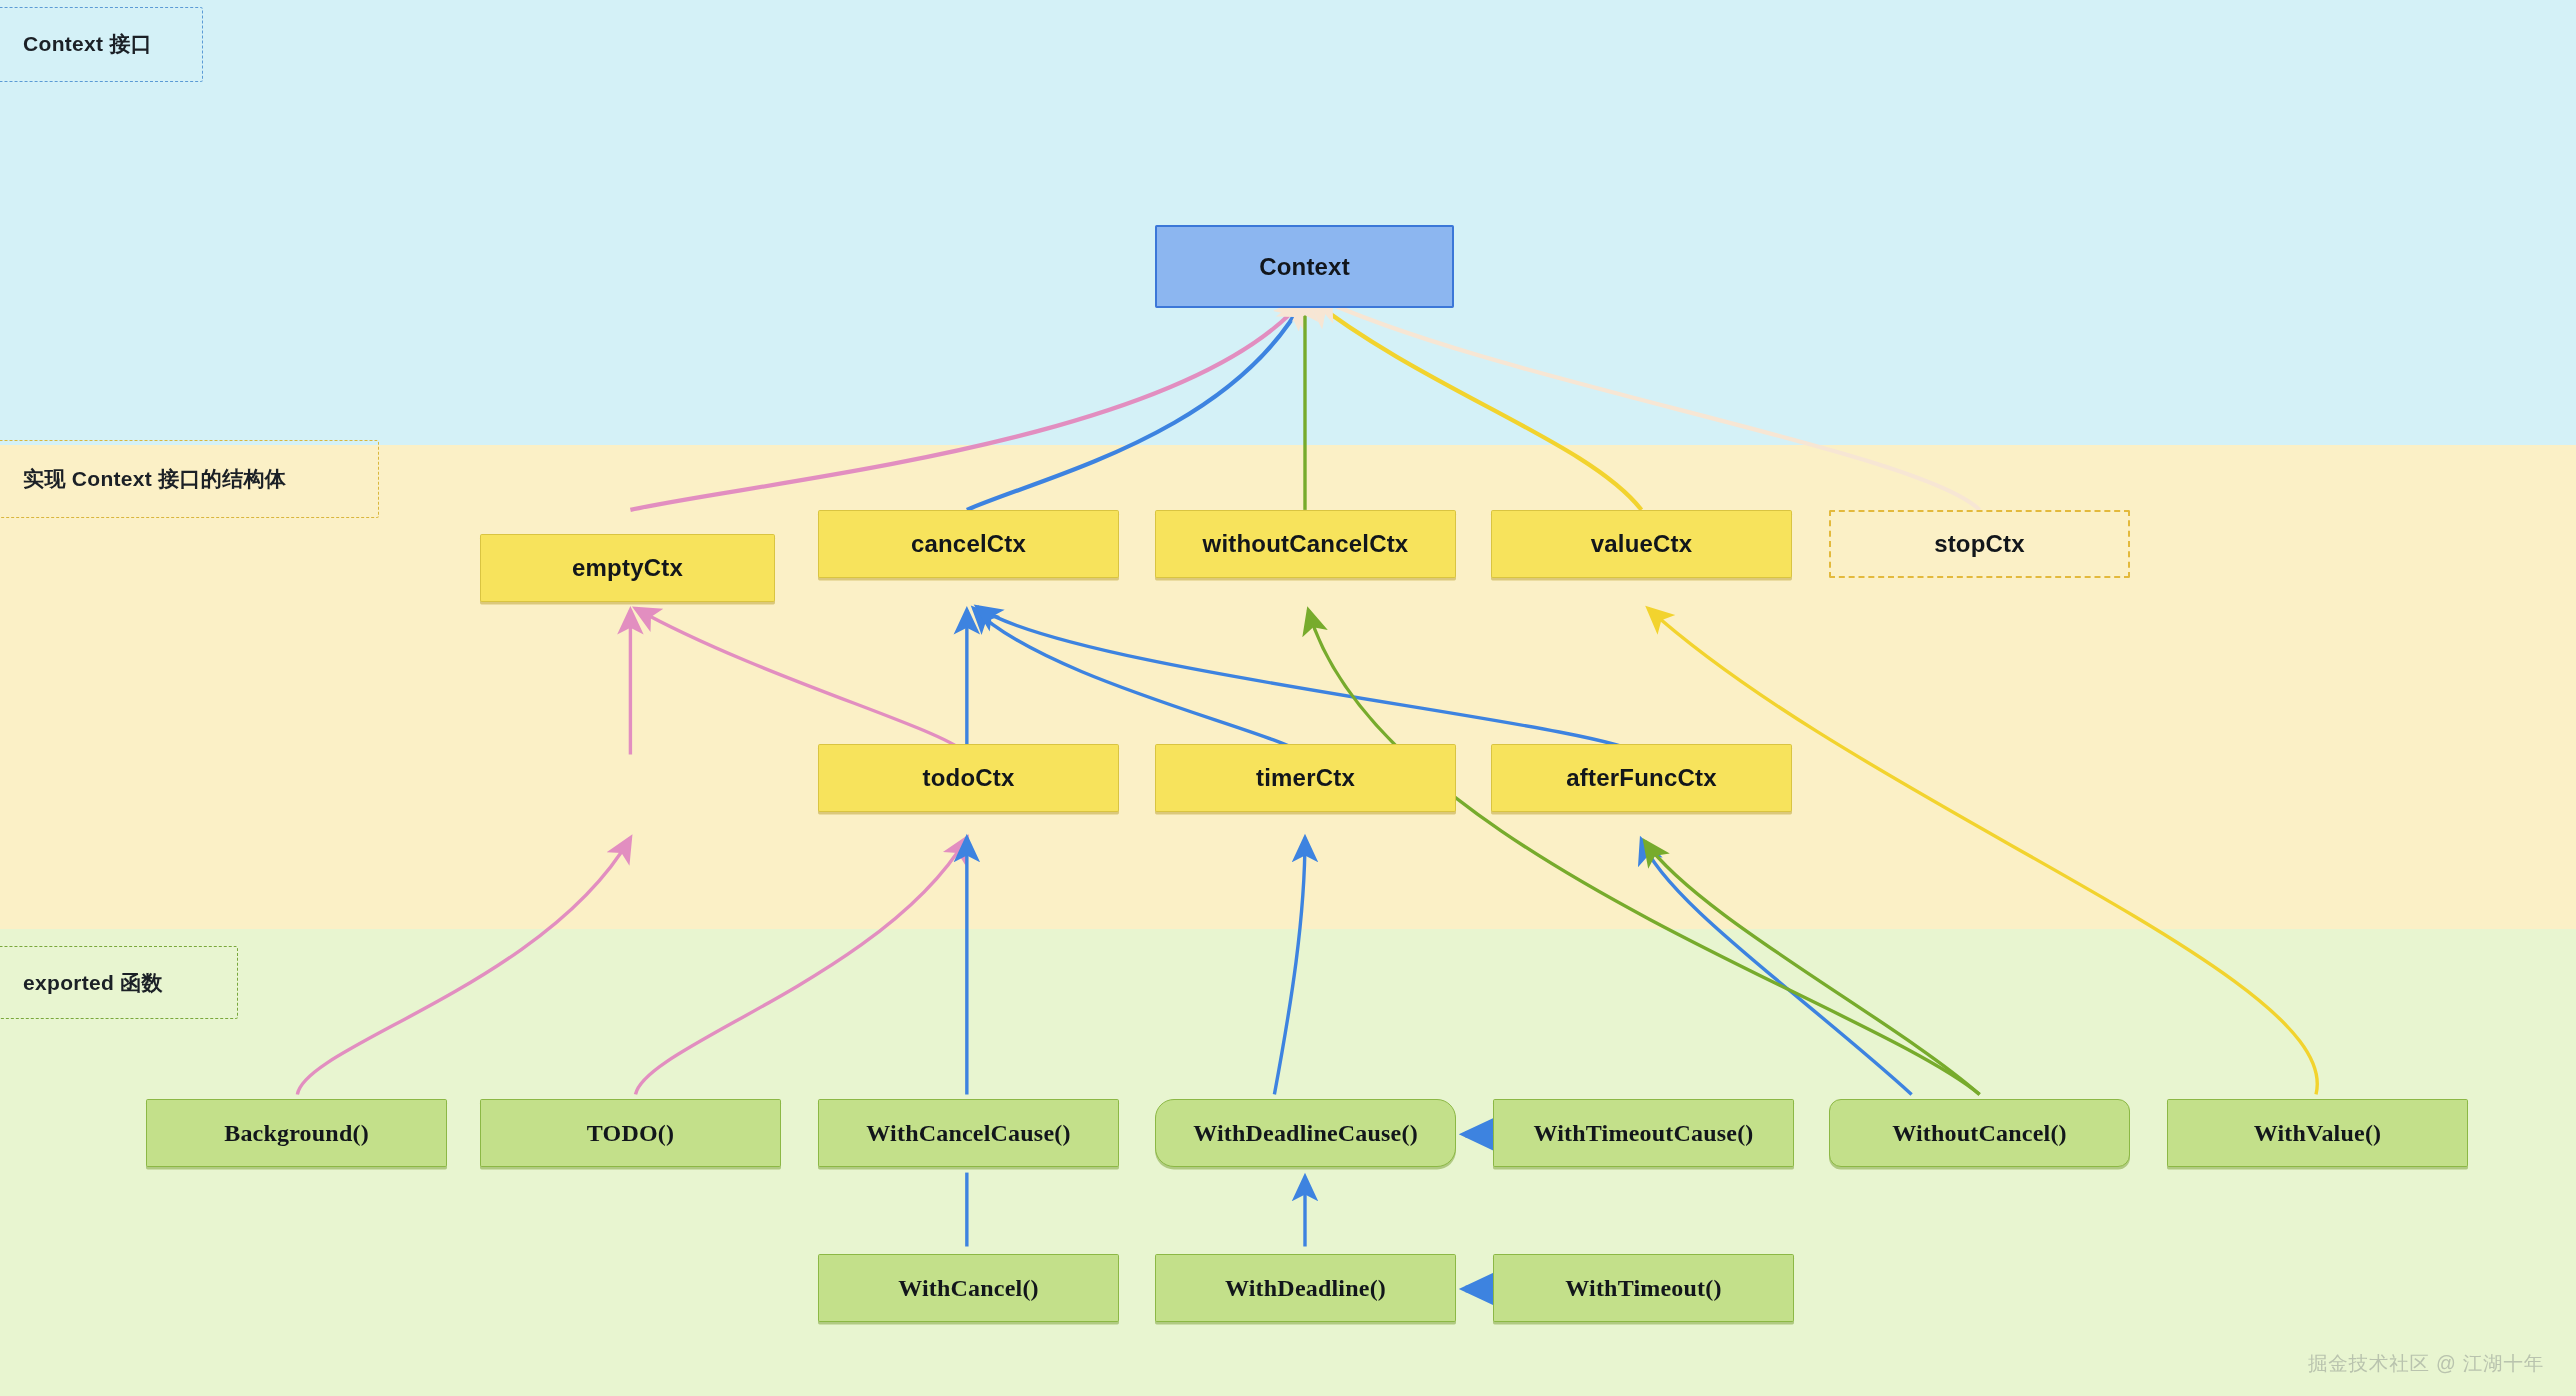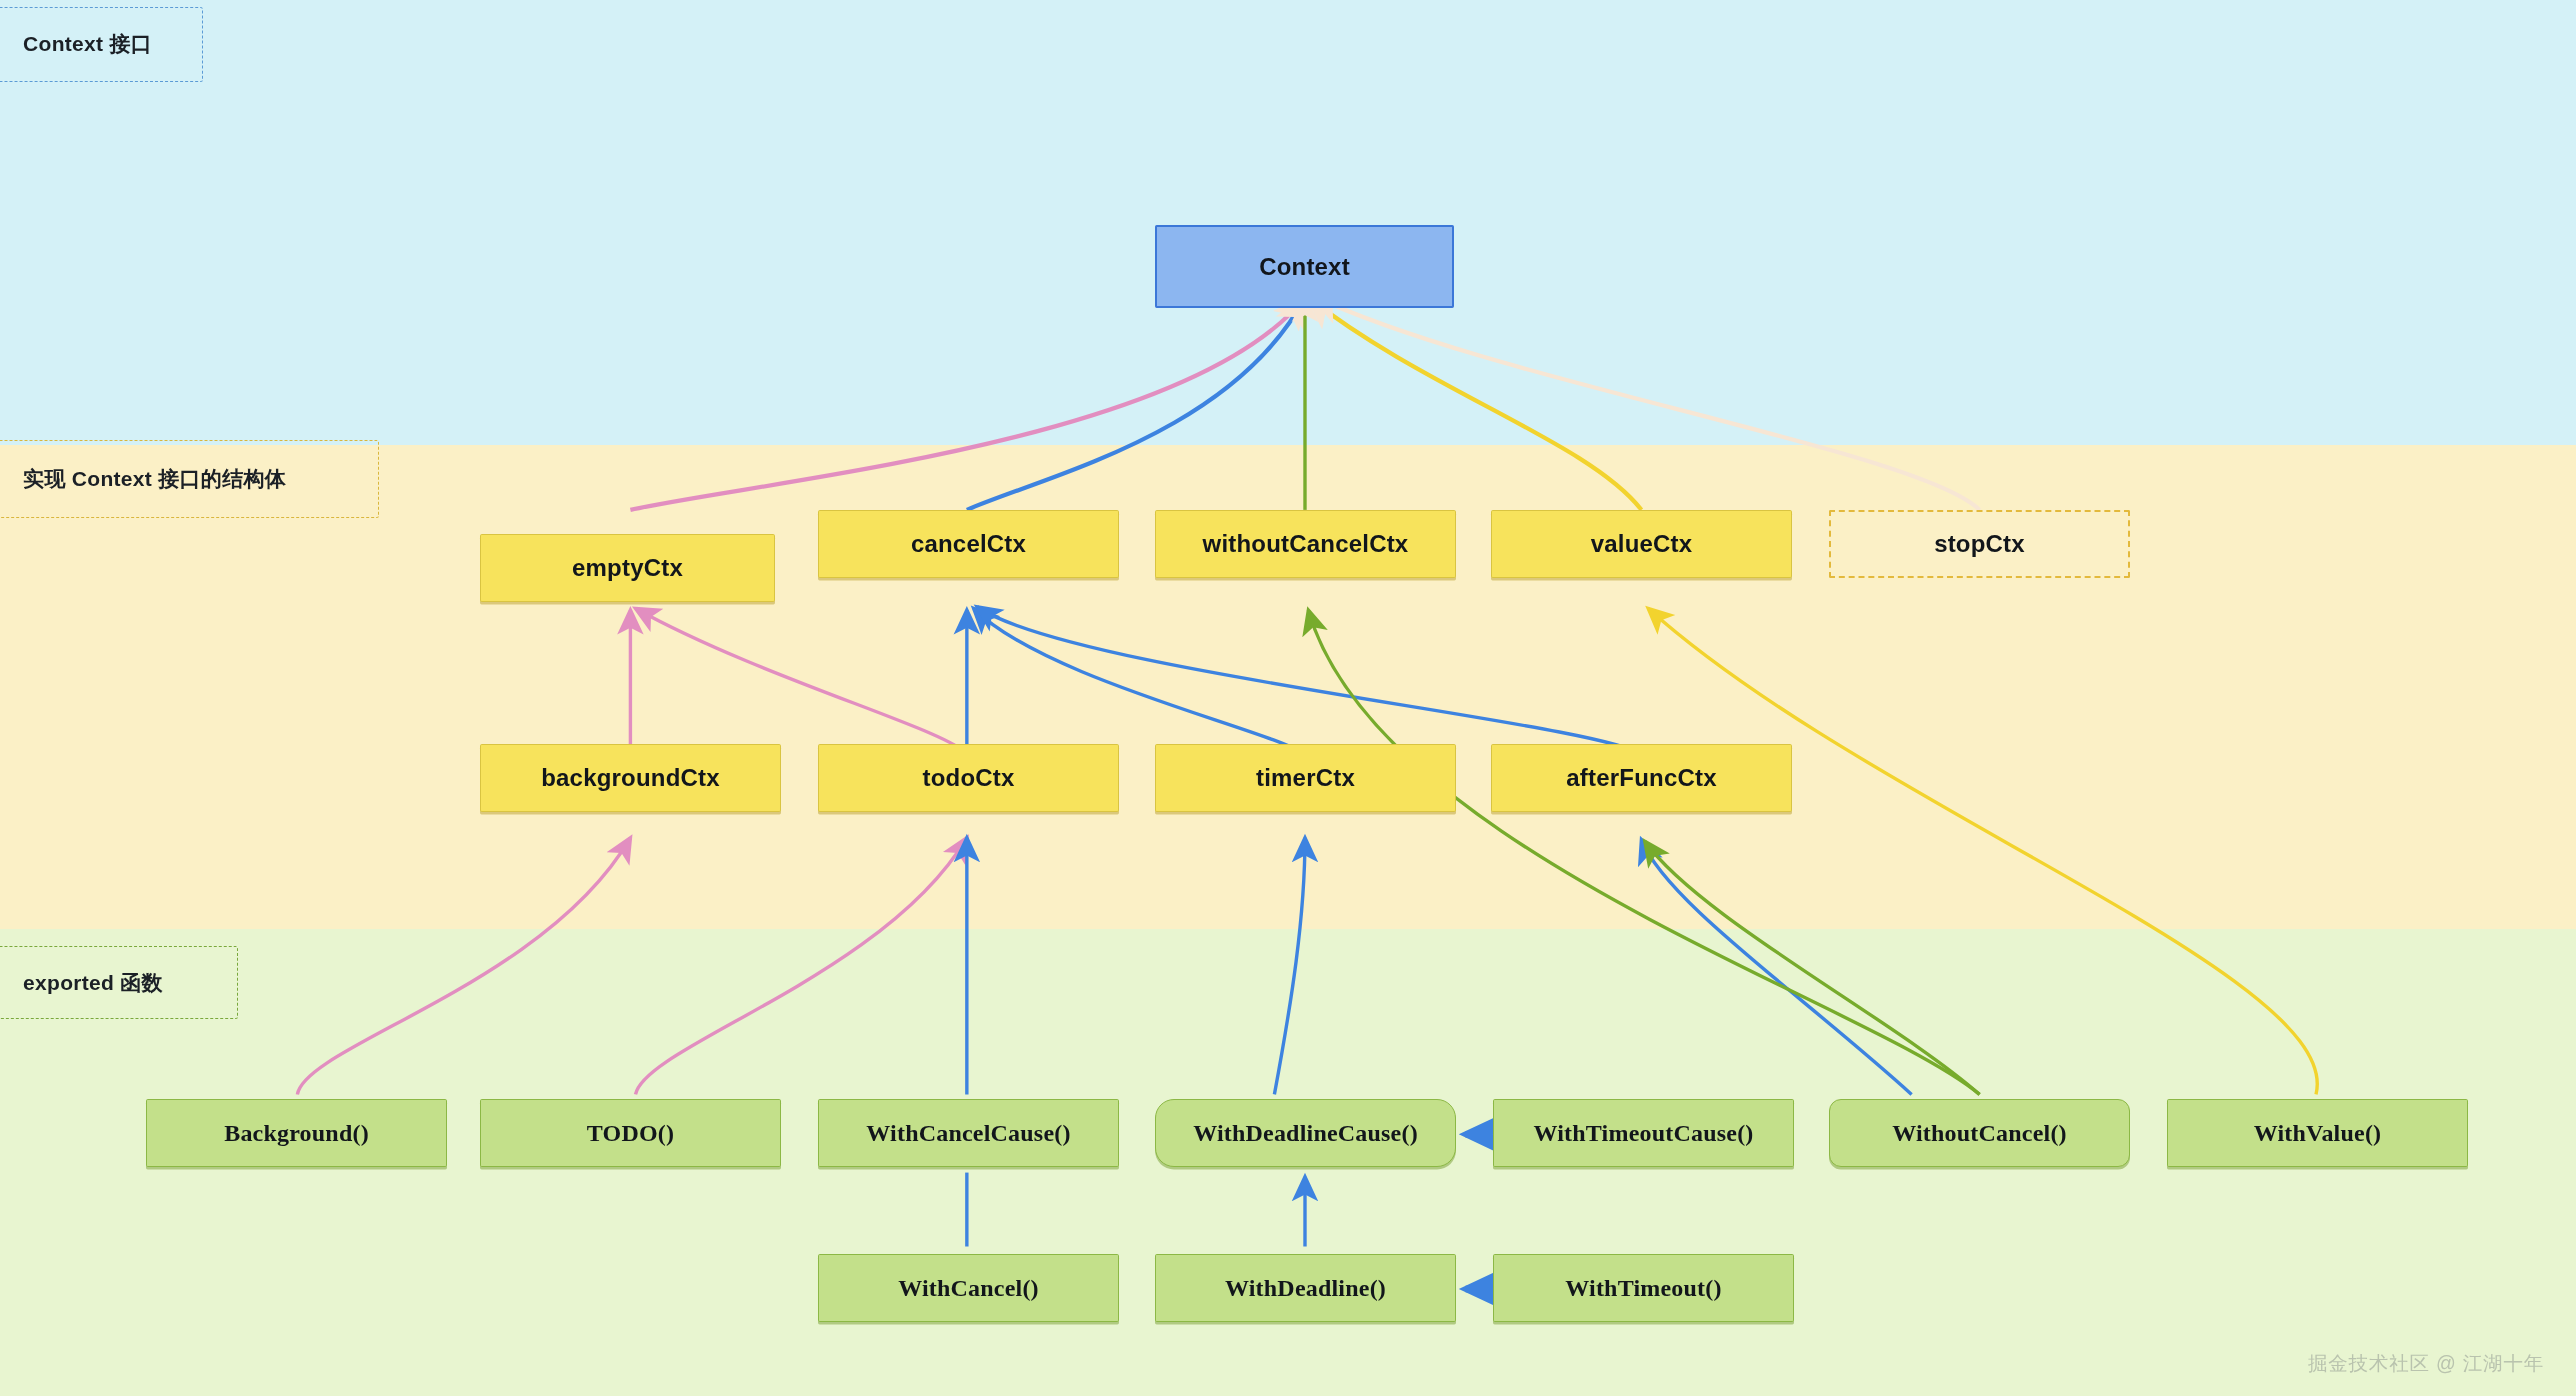--- a/index.html
+++ b/index.html
@@ -127,21 +127,20 @@
   </div>
 
   <div class="node blue" style="left:1155px;top:183px;width:299px;height:83px;margin-top:42px;">Context</div>
 
   <div class="node yellow" style="left:480px;top:510px;width:295px;height:68px;margin-top:24px;">emptyCtx</div>
   <div class="node yellow" style="left:818px;top:510px;width:301px;height:68px;">cancelCtx</div>
   <div class="node yellow" style="left:1155px;top:510px;width:301px;height:68px;">withoutCancelCtx</div>
   <div class="node yellow" style="left:1491px;top:510px;width:301px;height:68px;">valueCtx</div>
   <div class="node yellow-dashed" style="left:1829px;top:510px;width:301px;height:68px;">stopCtx</div>
 
-  <div class="node yellow" style="left:480px;top:744px;width:301px;height:68px;">backgroundCtx</div>
   <div class="node yellow" style="left:818px;top:744px;width:301px;height:68px;">todoCtx</div>
   <div class="node yellow" style="left:1155px;top:744px;width:301px;height:68px;">timerCtx</div>
   <div class="node yellow" style="left:1491px;top:744px;width:301px;height:68px;">afterFuncCtx</div>
 
   <div class="node green" style="left:146px;top:1099px;width:301px;height:68px;">Background()</div>
   <div class="node green" style="left:480px;top:1099px;width:301px;height:68px;">TODO()</div>
   <div class="node green" style="left:818px;top:1099px;width:301px;height:68px;">WithCancelCause()</div>
   <div class="node green" style="left:1155px;top:1099px;width:301px;height:68px;border-radius:19px;">WithDeadlineCause()</div>
   <div class="node green" style="left:1493px;top:1099px;width:301px;height:68px;">WithTimeoutCause()</div>
   <div class="node green" style="left:1829px;top:1099px;width:301px;height:68px;border-radius:12px;">WithoutCancel()</div>

